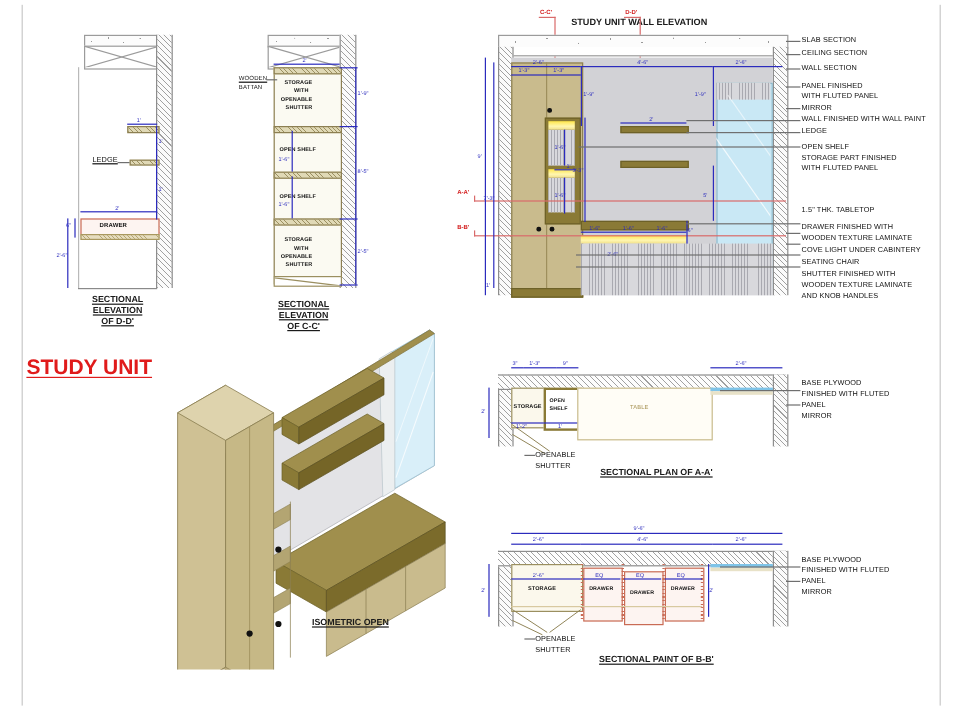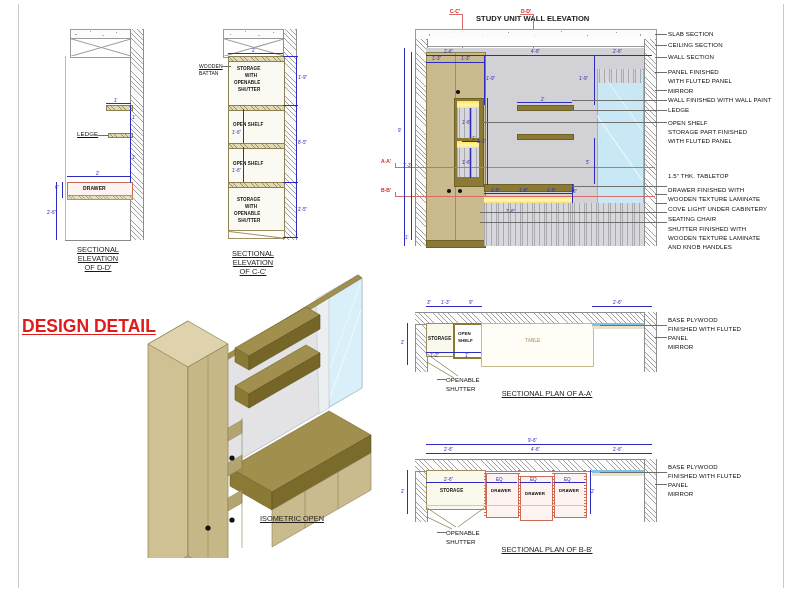--- a/index.html
+++ b/index.html
@@ -3,21 +3,21 @@
 <meta charset="utf-8">
 <style>
   html,body{margin:0;padding:0;background:#fff;}
   body{width:800px;height:597px;position:relative;overflow:hidden;
        font-family:"Liberation Sans",sans-serif;color:#1a1a1a;}
   .sheet{position:absolute;inset:0;background:#ffffff;}
   .frame{position:absolute;left:18px;top:4px;width:764px;height:584px;border:1px solid #c9c9c9;border-top:none;border-bottom:none;}
   .abs{position:absolute;}
   .lbl{position:absolute;font-size:6.1px;letter-spacing:.1px;color:#111;white-space:nowrap;line-height:1.45;}
   .lbl.b{font-weight:bold;}
-  .ttl{position:absolute;font-weight:normal;font-size:7.4px;text-decoration:underline;white-space:nowrap;text-align:center;}
+  .ttl{position:absolute;font-weight:bold;font-size:7.4px;text-decoration:underline;white-space:nowrap;text-align:center;}
   .ttl2{position:absolute;font-weight:bold;font-size:7.6px;white-space:nowrap;}
   .dim{position:absolute;font-size:4.6px;color:#2b2bbd;white-space:nowrap;}
   .mark{position:absolute;font-size:5px;font-weight:bold;color:#d42020;white-space:nowrap;}
   .ln{position:absolute;background:#2b2bbd;}
   .lnh{height:1px;}
   .lnv{width:1px;}
   .hatchwall{background:#fbfbfb;background-image:repeating-linear-gradient(45deg,#a0a0a0 0 0.6px,rgba(0,0,0,0) 0.6px 3.4px);border-left:1px solid #8d8d8d;border-right:1px solid #8d8d8d;}
   .hatchtop{background:#fdfdfd;background-image:repeating-linear-gradient(45deg,#a0a0a0 0 0.6px,rgba(0,0,0,0) 0.6px 3.4px);border-top:1px solid #8d8d8d;border-bottom:1px solid #8d8d8d;}
   .slab{background:#fcfcfc;border:1px solid #9b9b9b;}
   .wood{background:#c9bb8d;border:1px solid #8c7f52;}
@@ -267,21 +267,21 @@
     <div class="lbl" style="left:668px;top:172px;">1.5" THK. TABLETOP</div>
     <div class="lbl" style="left:668px;top:186px;">DRAWER FINISHED WITH</div>
     <div class="lbl" style="left:668px;top:195px;">WOODEN TEXTURE LAMINATE</div>
     <div class="lbl" style="left:668px;top:205px;">COVE LIGHT UNDER CABINTERY</div>
     <div class="lbl" style="left:668px;top:215px;">SEATING CHAIR</div>
     <div class="lbl" style="left:668px;top:225px;">SHUTTER FINISHED WITH</div>
     <div class="lbl" style="left:668px;top:234px;">WOODEN TEXTURE LAMINATE</div>
     <div class="lbl" style="left:668px;top:243px;">AND KNOB HANDLES</div>
   </div>
 
-  <div class="bigttl" style="left:22px;top:317px;">DESIGN DETAIL</div>
+  <div class="bigttl" style="left:22px;top:297px;">STUDY UNIT</div>
 
   <div>
 
     <svg class="abs" style="left:130px;top:258px;" width="250" height="300">
 
       <polygon points="55,122 228,17 232,20 232,130 58,232" fill="#e3e3e6" stroke="#b5b5bb" stroke-width="0.7"></polygon>
 
       <polygon points="195,36 228,17 232,20 232,130 199,149" fill="#d9eff9" stroke="#9dc3d4" stroke-width="0.7"></polygon>
       <polygon points="186,41 196,35 199,37 199,150 189,156" fill="#eceff0" stroke="#b9c6cb" stroke-width="0.6"></polygon>
 
@@ -434,16 +434,16 @@
     <div class="lbl" style="left:446px;top:529px;">OPENABLE</div>
     <div class="lbl" style="left:446px;top:538px;">SHUTTER</div>
     <div class="leader" style="left:437px;top:532px;width:9px;"></div>
     <div class="leader" style="left:600px;top:472px;width:67px;"></div>
     <div class="leader" style="left:655px;top:484px;width:12px;"></div>
     <div class="lbl" style="left:668px;top:463px;">BASE PLYWOOD</div>
     <div class="lbl" style="left:668px;top:472px;">FINISHED WITH FLUTED</div>
     <div class="lbl" style="left:668px;top:481px;">PANEL</div>
     <div class="lbl" style="left:668px;top:490px;">MIRROR</div>
 
-    <div class="ttl" style="left:492px;top:545px;width:110px;">SECTIONAL PLAN OF B-B'</div>
+    <div class="ttl" style="left:492px;top:545px;width:110px;">SECTIONAL PAINT OF B-B'</div>
   </div>
 
 </div>
 
 </body></html>

